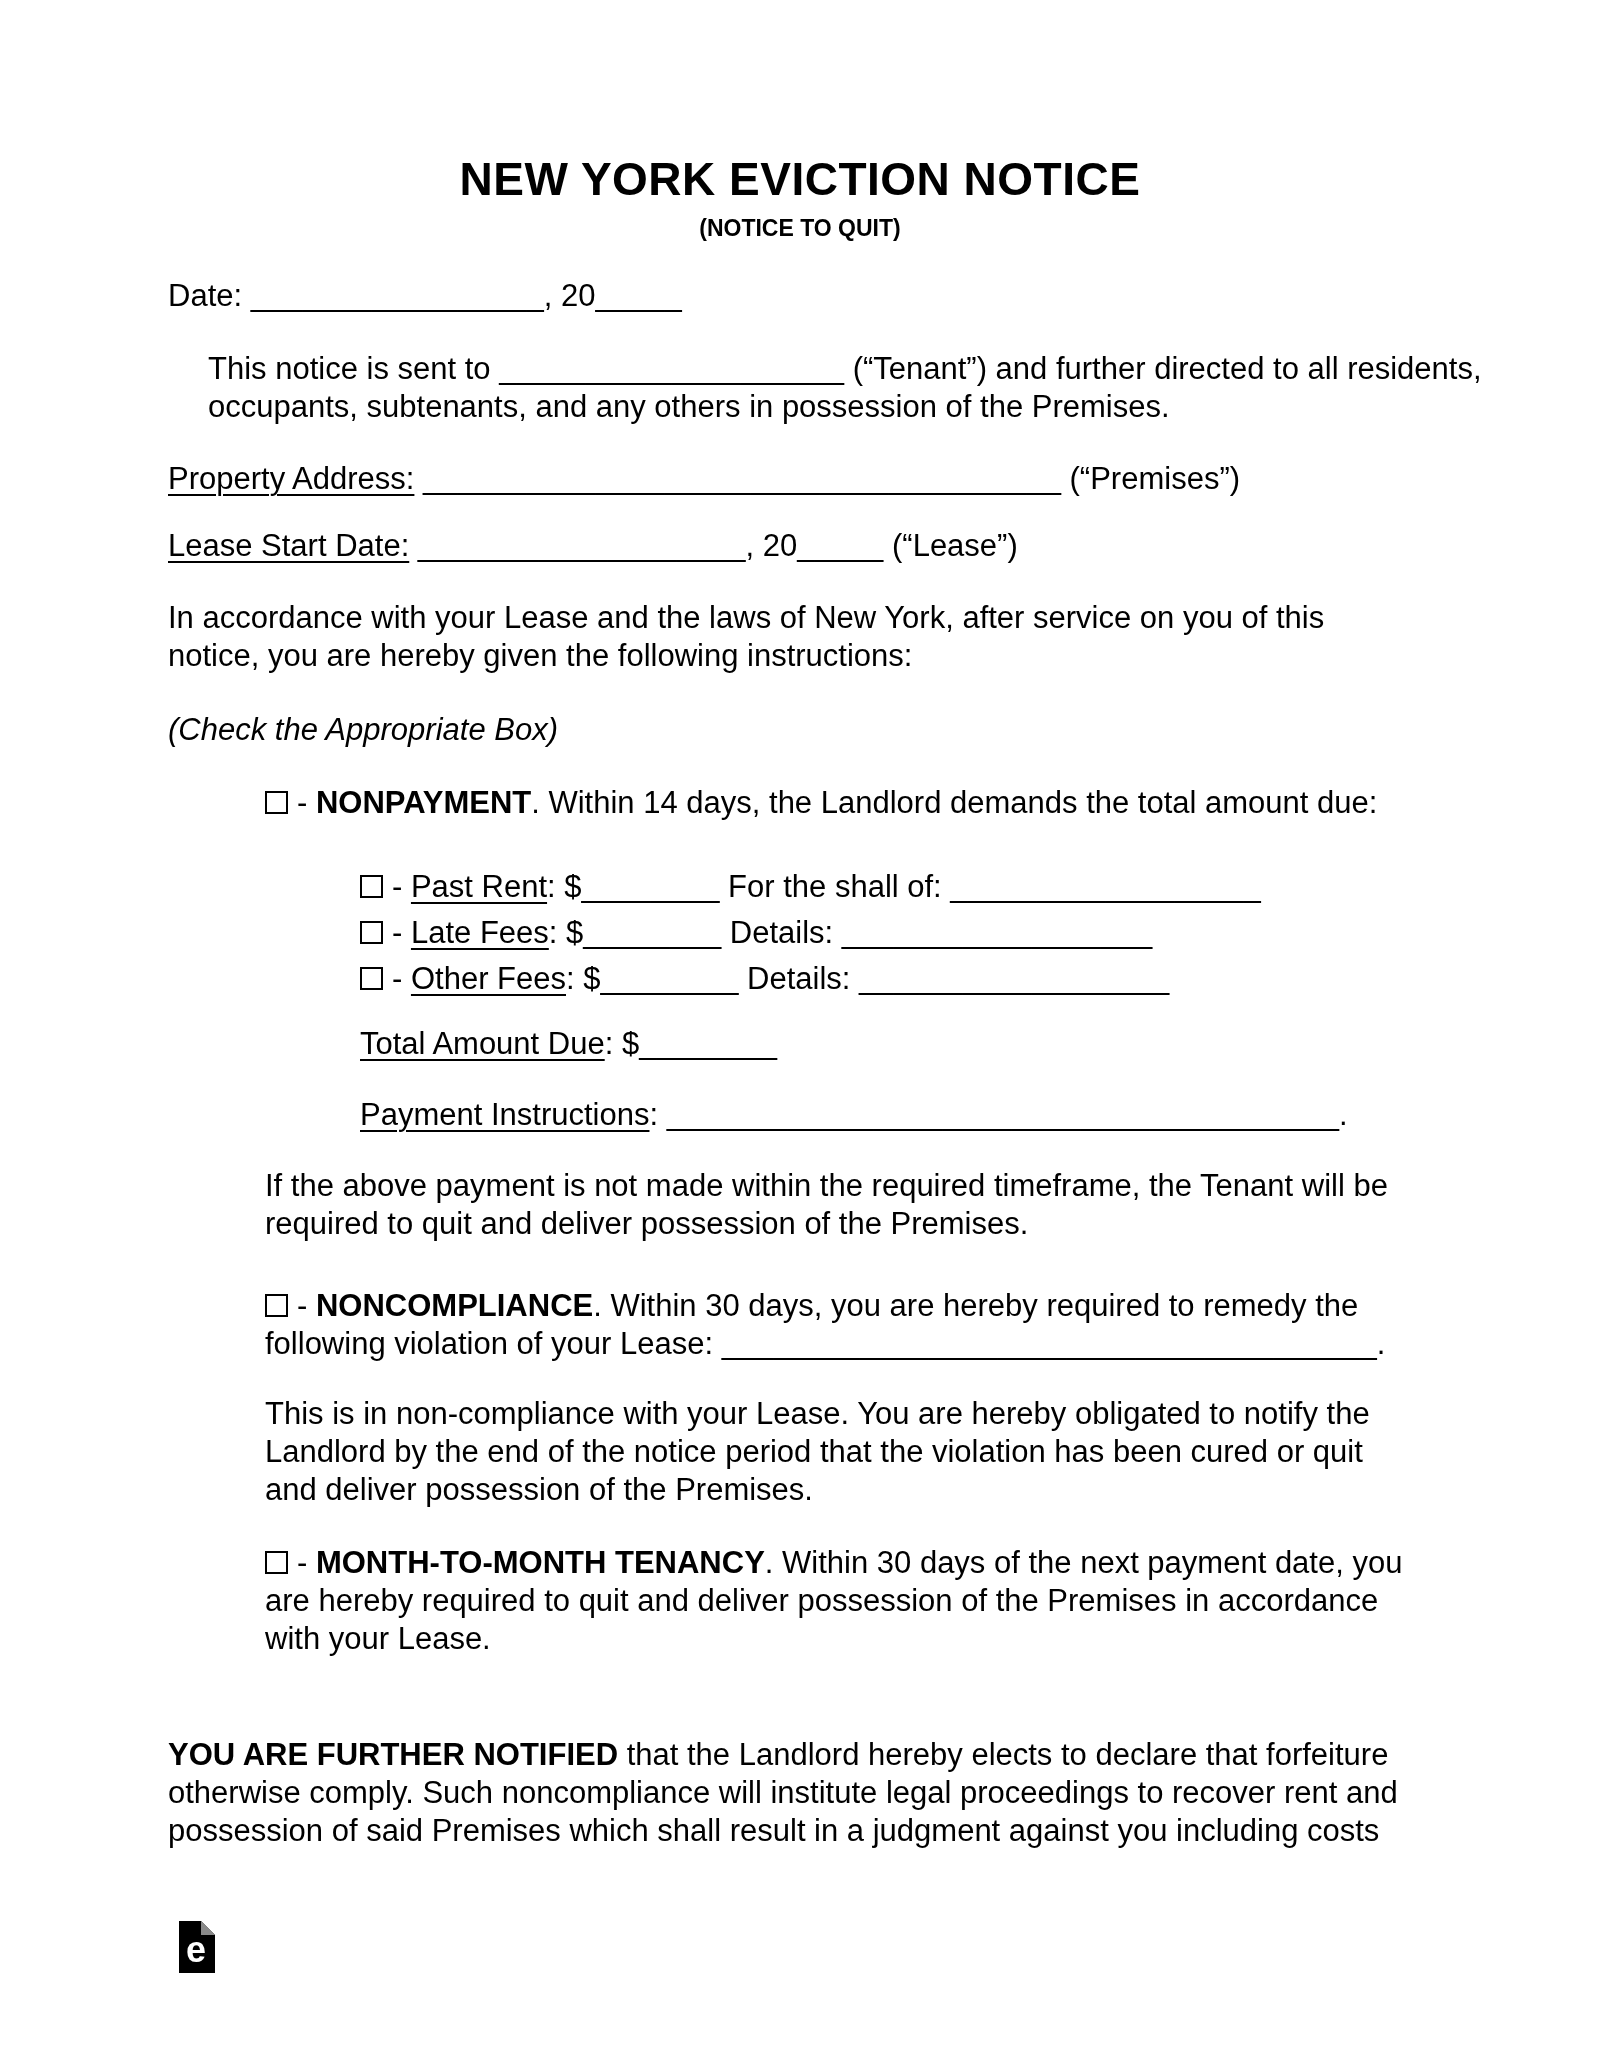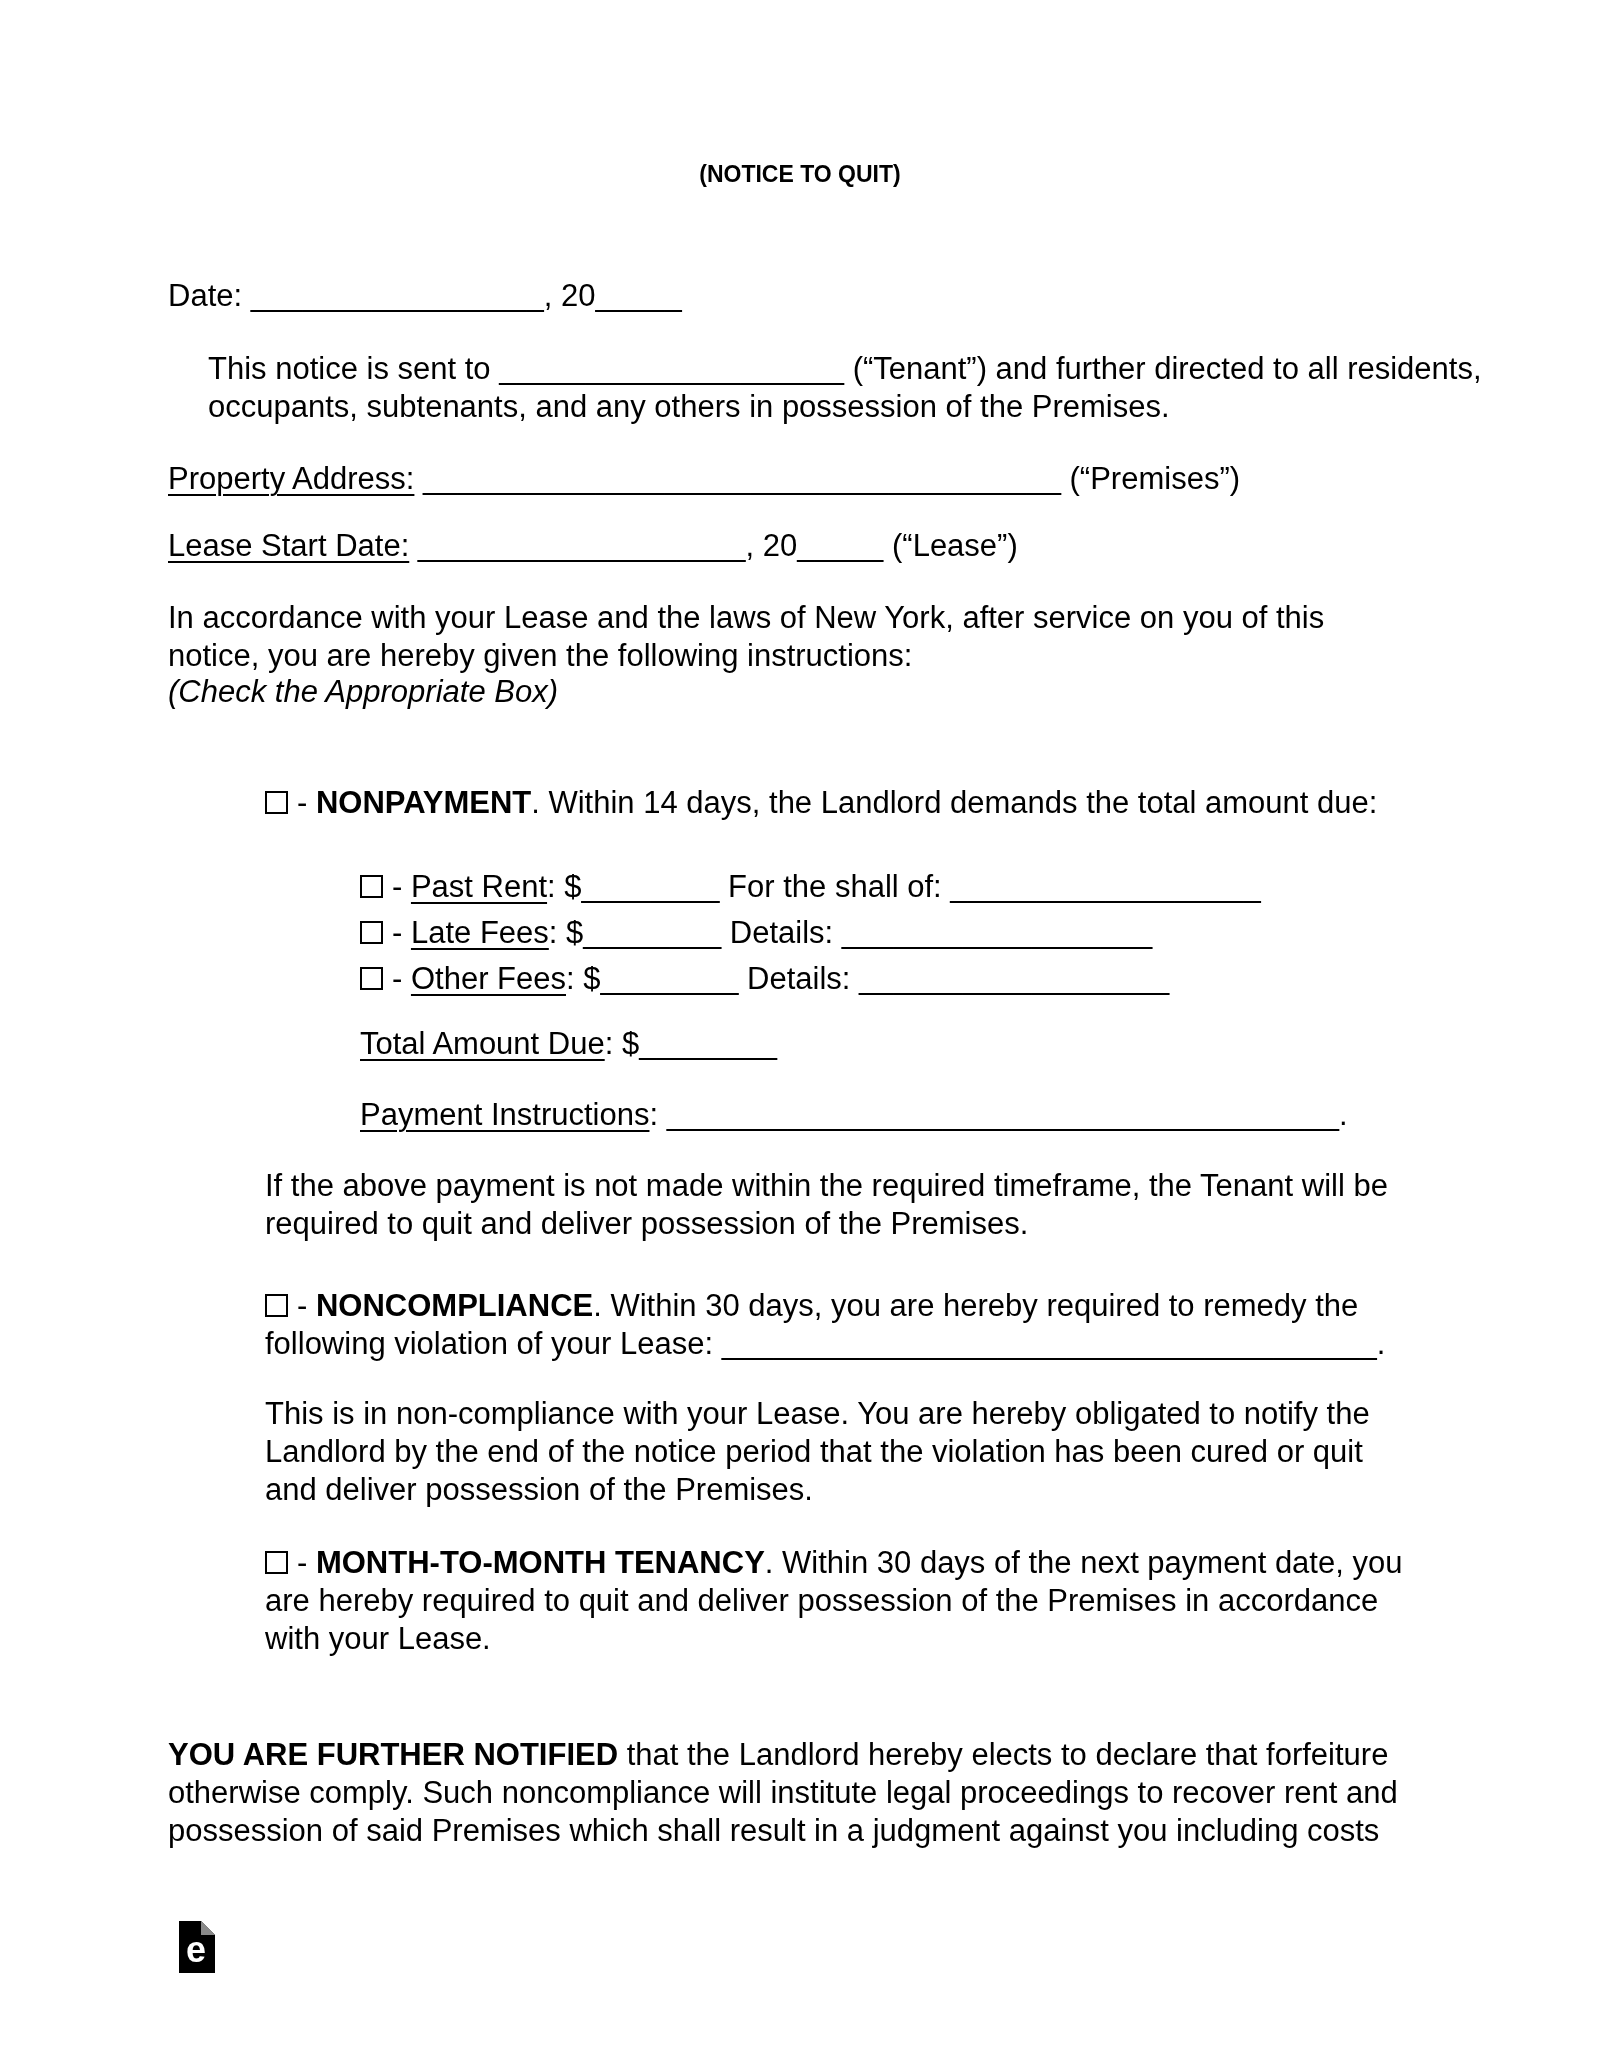--- a/index.html
+++ b/index.html
@@ -32,40 +32,41 @@
   }
   .subitems .line { line-height:46px; }
   .logo { left:179px; top:1921px; width:36px; height:52px; }
 </style>
 </head>
 <body>
 
 <div class="page">
 
   <div class="abs center" style="top:152px;">
+    <div class="title">NEW YORK EVICTION NOTICE</div>
     <div class="subtitle">(NOTICE TO QUIT)</div>
   </div>
 
   <div class="abs line" style="left:168px; top:277px;"><span>Date: </span><span>_________________</span><span>, 20</span><span>_____</span></div>
 
   <div class="abs" style="left:168px; top:350px;margin-left:40px;">
     <div class="line"><span>This notice is sent to </span><span>____________________</span><span> (“Tenant”) and further directed to all residents,</span></div>
     <div class="line">occupants, subtenants, and any others in possession of the Premises.</div>
   </div>
 
   <div class="abs line" style="left:168px; top:460px;"><span class="u">Property Address:</span><span> _____________________________________</span><span> (“Premises”)</span></div>
 
   <div class="abs line" style="left:168px; top:527px;"><span class="u">Lease Start Date:</span><span> ___________________</span><span>, 20</span><span>_____</span><span> (“Lease”)</span></div>
 
   <div class="abs" style="left:168px; top:599px;">
     <div class="line">In accordance with your Lease and the laws of New York, after service on you of this</div>
     <div class="line">notice, you are hereby given the following instructions:</div>
   </div>
 
-  <div class="abs line i" style="left:168px; top:673px;">(Check the Appropriate Box)</div>
+  <div class="abs line i" style="left:168px; top:711px;">(Check the Appropriate Box)</div>
 
   <div class="abs line" style="left:265px; top:784px;"><span class="cb"></span><span>- </span><span class="b">NONPAYMENT</span><span>. Within 14 days, the Landlord demands the total amount due:</span></div>
 
   <div class="abs subitems" style="left:360px; top:864px;">
     <div class="line"><span class="cb"></span><span>- </span><span class="u">Past Rent</span><span>: $</span><span>________</span><span> For the shall of: </span><span>__________________</span></div>
     <div class="line"><span class="cb"></span><span>- </span><span class="u">Late Fees</span><span>: $</span><span>________</span><span> Details: </span><span>__________________</span></div>
     <div class="line"><span class="cb"></span><span>- </span><span class="u">Other Fees</span><span>: $</span><span>________</span><span> Details: </span><span>__________________</span></div>
   </div>
 
   <div class="abs line" style="left:360px; top:1025px;"><span class="u">Total Amount Due</span><span>: $</span><span>________</span></div>

